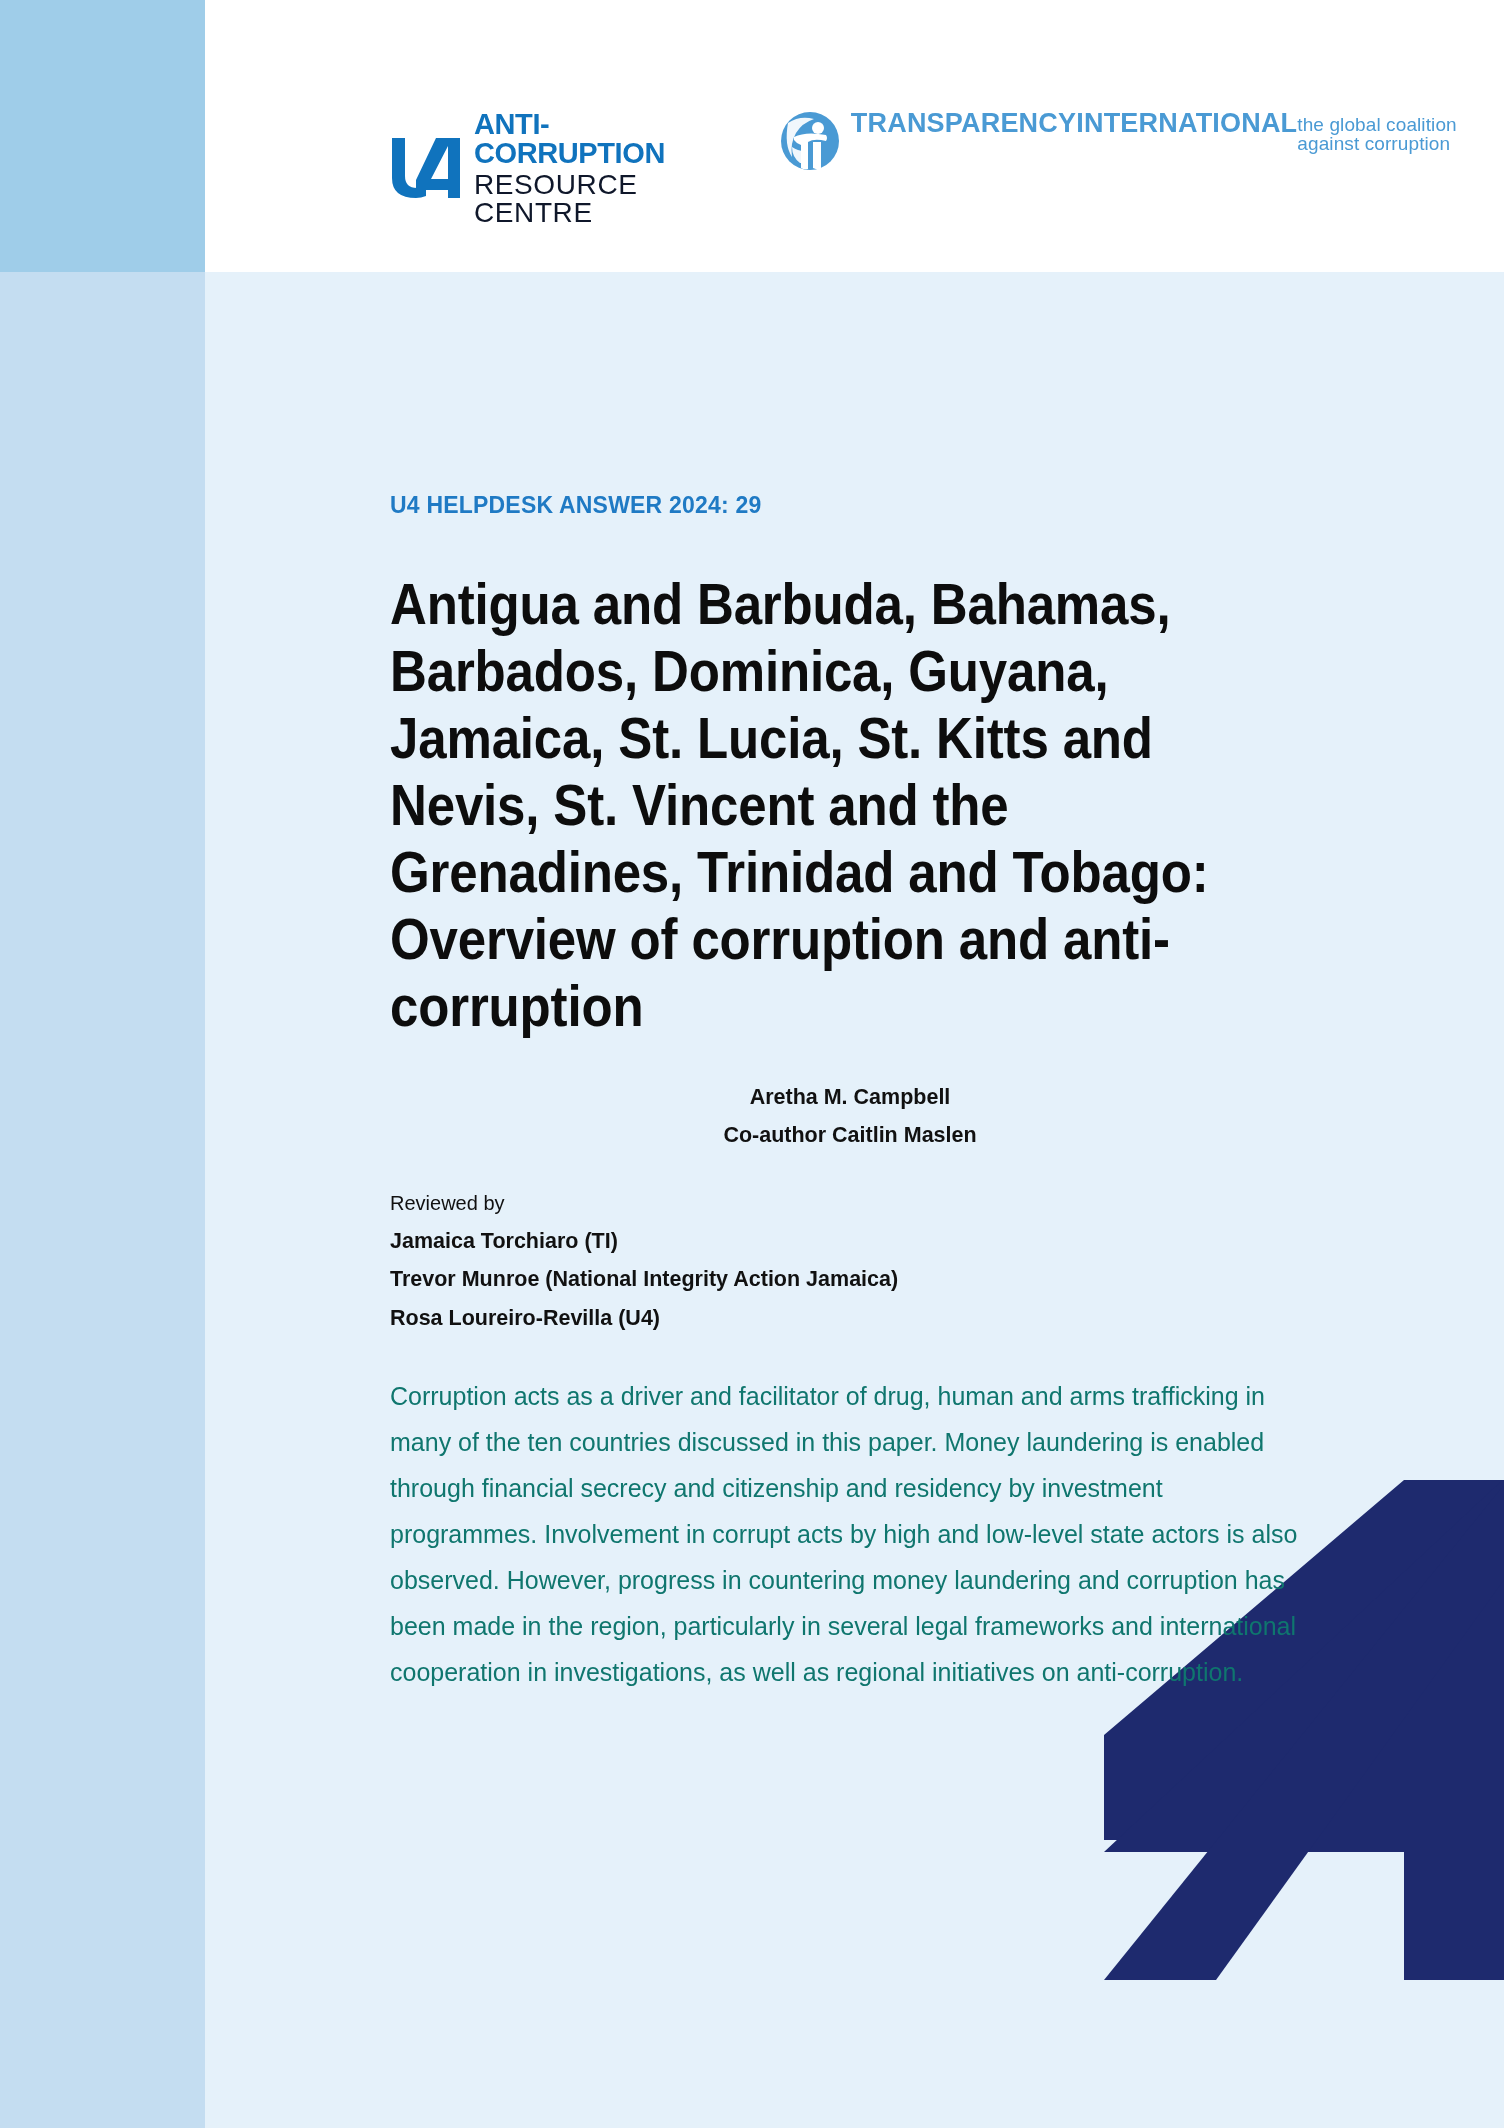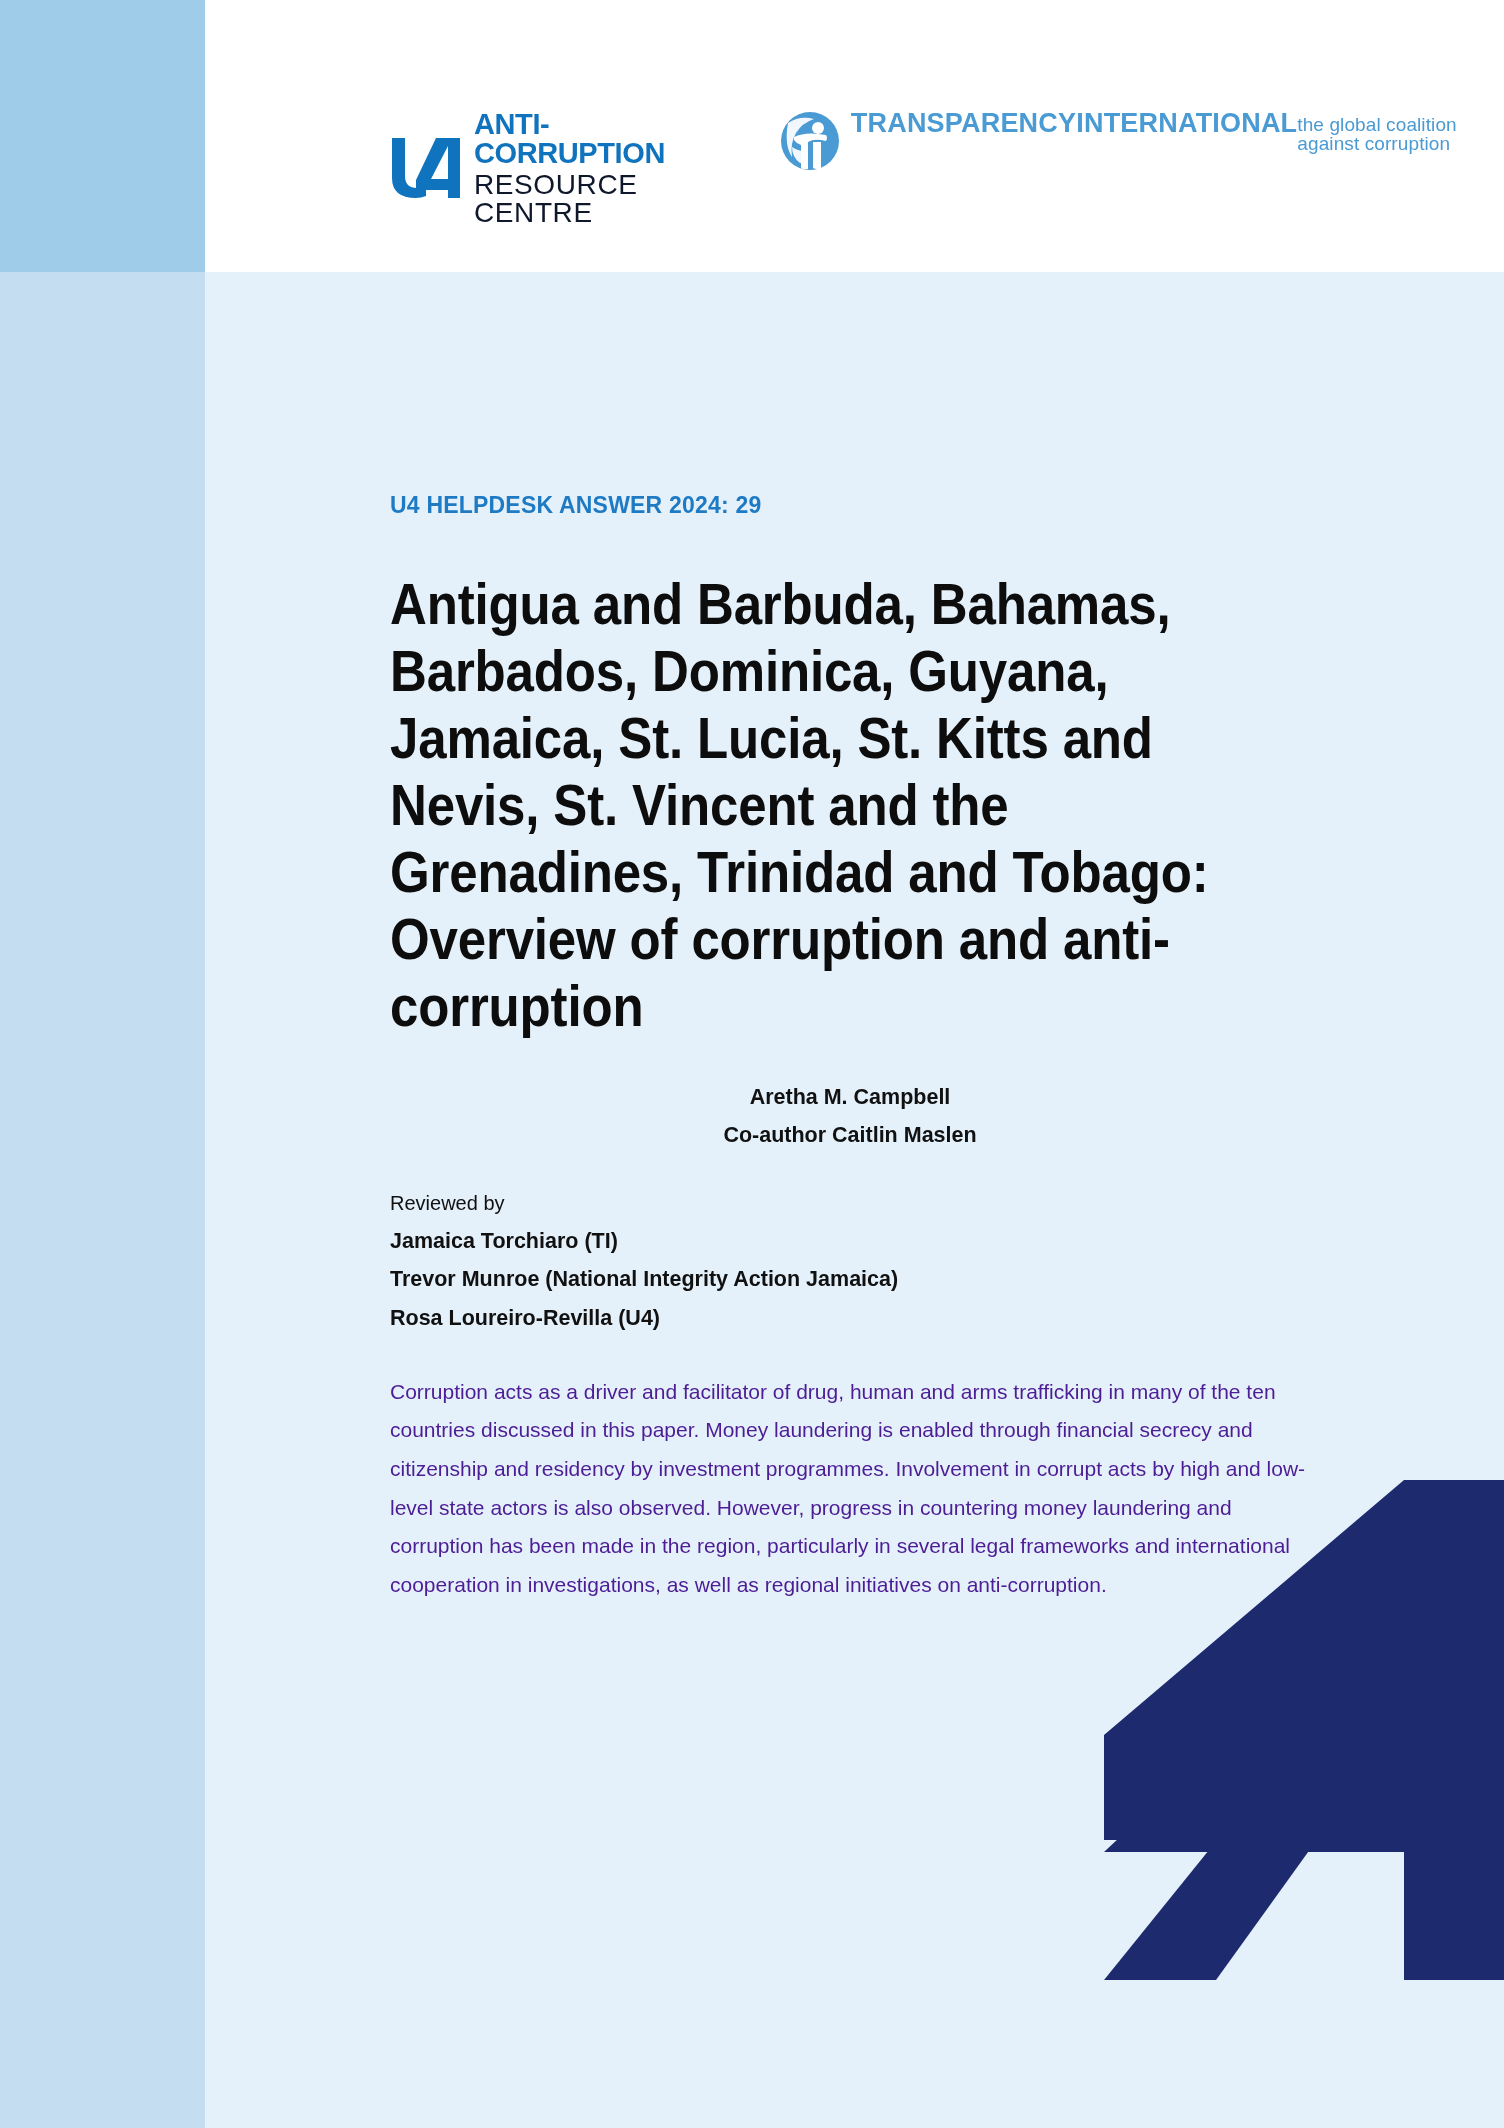--- a/index.html
+++ b/index.html
@@ -140,23 +140,23 @@
     color: #111111;
     line-height: 1.78;
   }
   .reviewers .rev-name {
     font-size: 21.5px;
     font-weight: bold;
     color: #111111;
     line-height: 1.78;
   }
   .abstract {
-    font-size: 21px;
-    font-weight: normal;
-    color: #4c1d95;
+    font-size: 25px;
+    font-weight: normal;
+    color: #0f766e;
     line-height: 1.84;
     margin: 0;
     width: 920px;
   }
 </style>
 </head>
 <body>
 
 <div class="page">
 

